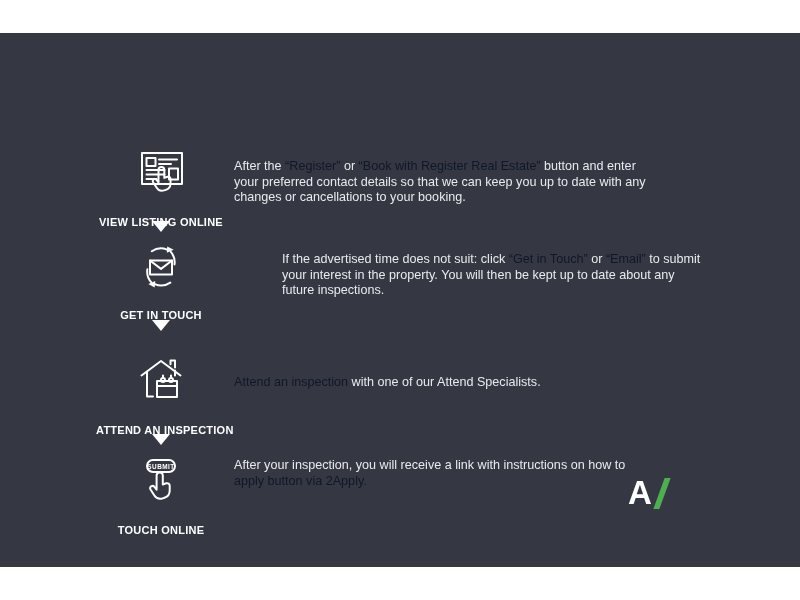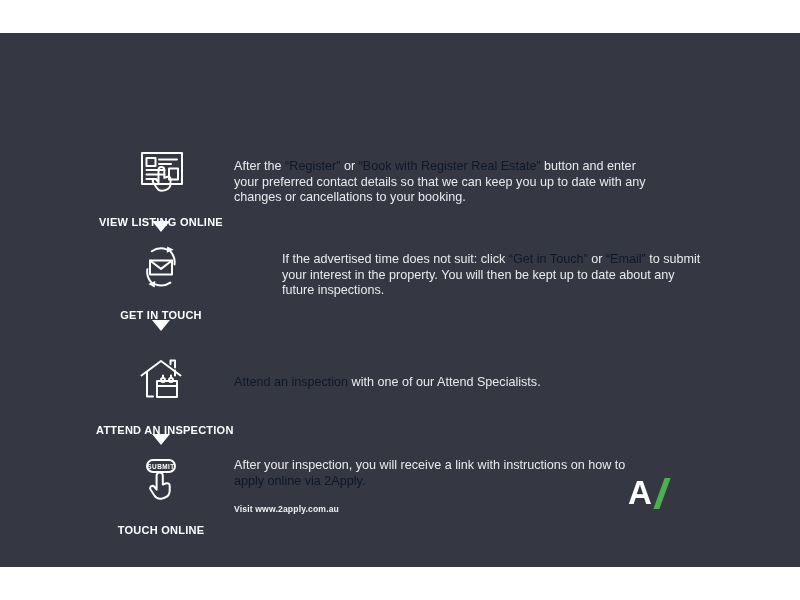--- a/index.html
+++ b/index.html
@@ -215,23 +215,22 @@
         <svg width="54" height="52" viewBox="0 0 54 52">
           <rect class="ln" x="13" y="4" width="28" height="12" rx="6"></rect>
           <text x="27" y="12.6" text-anchor="middle" fill="#ffffff" font-family="Liberation Sans, sans-serif" font-size="6.4" font-weight="bold" letter-spacing="0.5">SUBMIT</text>
           <path class="ln" d="M22.6 19.5c0-1.7 1.4-3.1 3.1-3.1s3.1 1.4 3.1 3.1v9l3.5-1.2c1.7-.6 3.4.7 3.4 2.5v4.8c0 3.3-2.1 6.2-5.2 7.2l-1.8.6c-3.1 1-6.5-.2-8.3-2.9l-3.9-6c-.8-1.2-.3-2.8 1-3.4 1-.4 2.2-.1 2.9.8l2.2 2.8z"></path>
         </svg>
       </div>
       <div class="icon-label">TOUCH ONLINE</div>
     </div>
     <div class="text-col" style="top:2px; position:absolute;">
       <div>
-        <span>After your inspection, you will receive a link with instructions on how to </span><span class="g">apply online via 2Apply.</span>
-      </div>
-      <div class="visit">Visit www.2apply.com.au</div>
+        <span>After your inspection, you will receive a link with instructions on how to </span><span class="g">apply button via 2Apply.</span>
+      </div>
     </div>
   </div>
 
   <div id="logo">
     <span>A</span>
     <span class="slash"></span>
   </div>
 
 </div>
 

